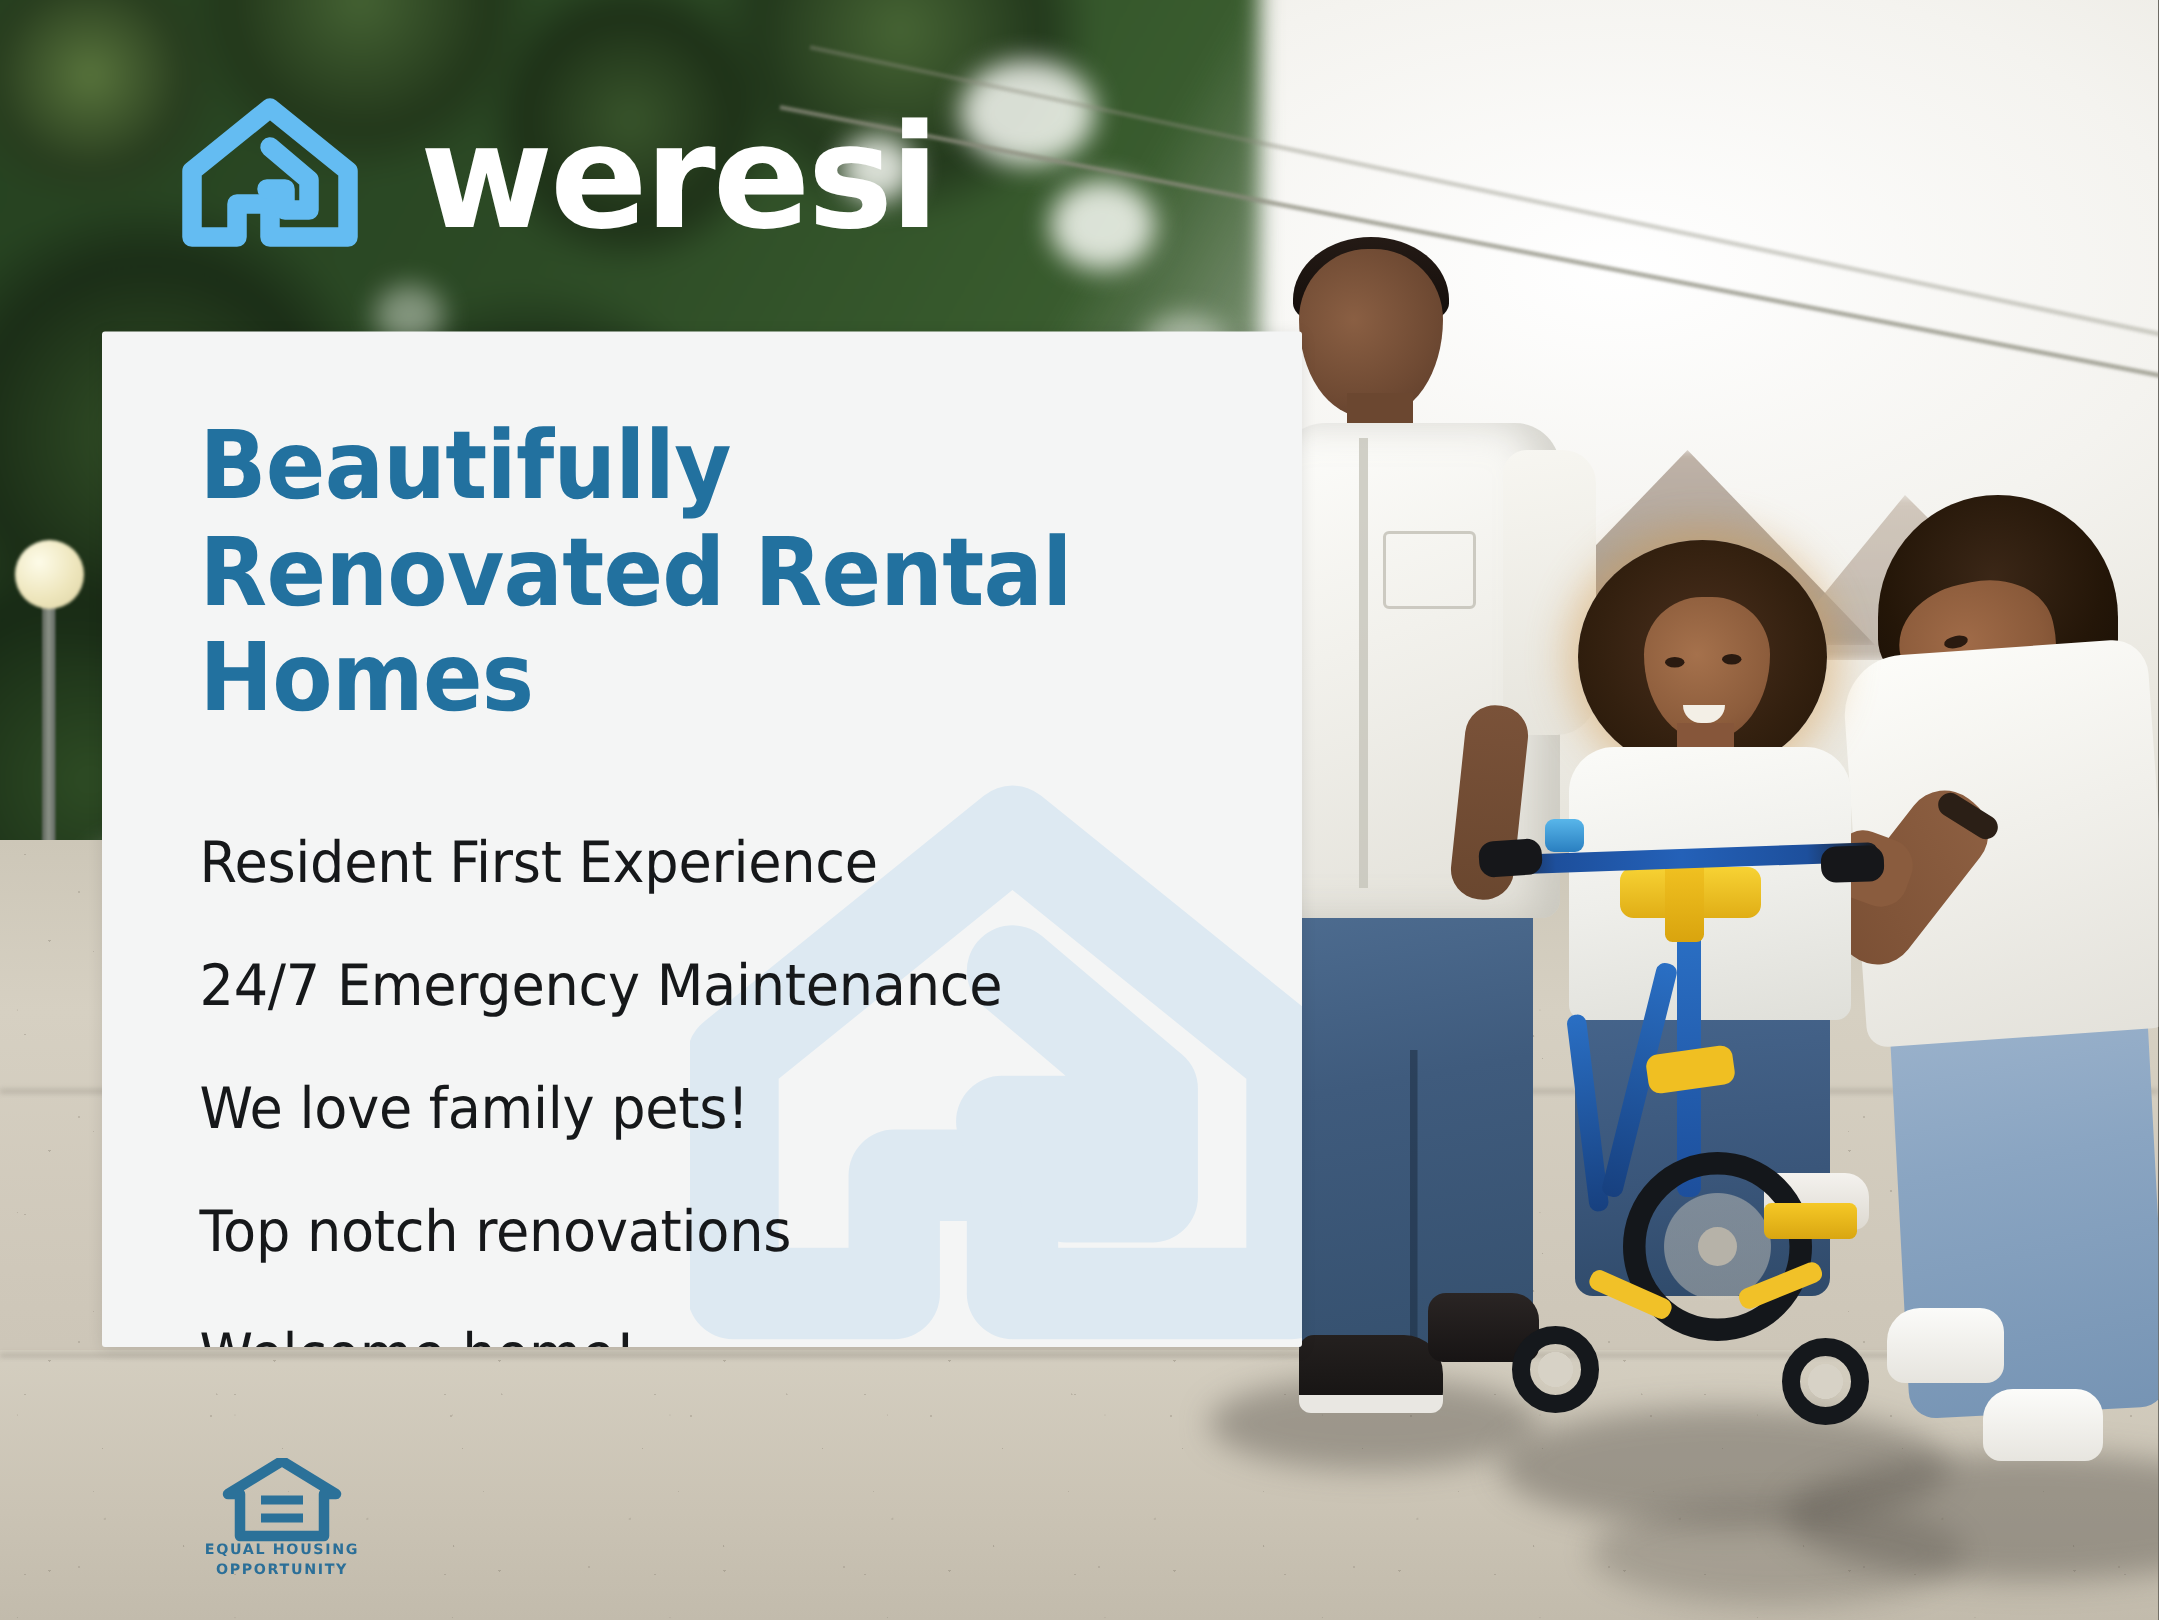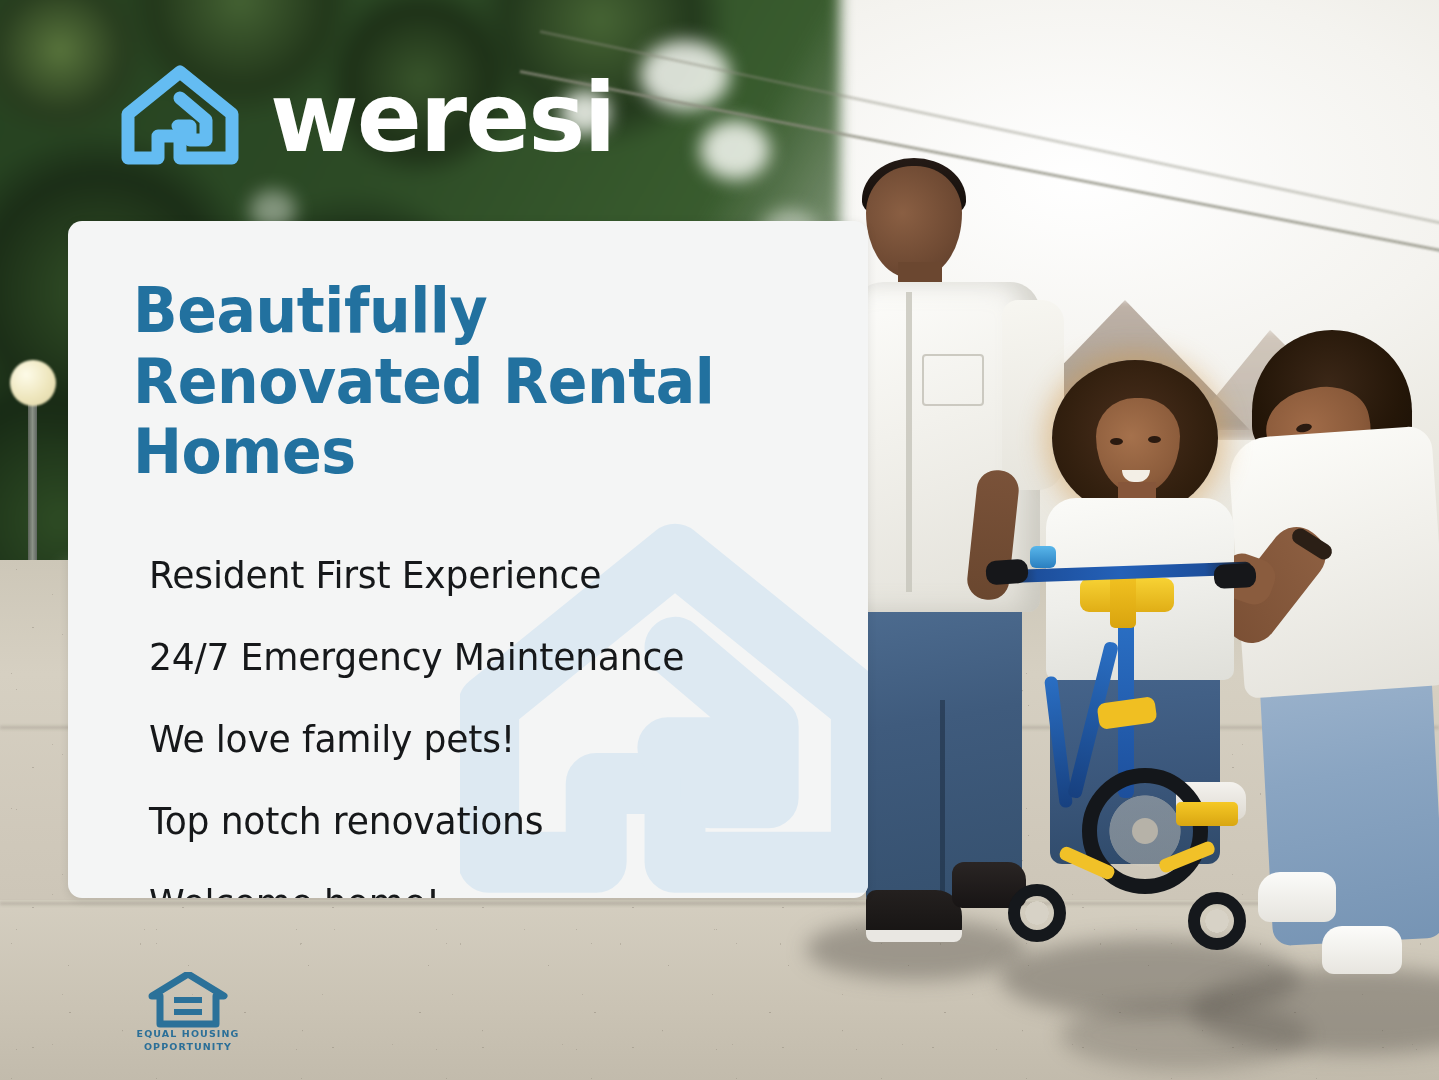--- a/index.html
+++ b/index.html
@@ -391,39 +391,39 @@
   .bike-train-arm-l { position:absolute; left:1058px; top:856px; width:58px; height:14px; border-radius:6px; background:#f1c128; transform:rotate(24deg); }
   .bike-train-arm-r { position:absolute; left:1158px; top:850px; width:58px; height:14px; border-radius:6px; background:#f1c128; transform:rotate(-22deg); }
   .bike-pedal { position:absolute; left:1176px; top:802px; width:62px; height:24px; border-radius:5px; background:linear-gradient(180deg,#f5c826,#d9a611); }
 
   
   .brand {
     position: absolute;
     left: 120px; top: 62px;
     display: flex;
     align-items: center;
-    gap: 30px;
+    gap: 40px;
   }
   .brand-mark { width: 120px; height: 112px; display: block; }
   .brand-word {
     color: #ffffff;
     font-size: 96px;
     font-weight: 700;
     letter-spacing: -2px;
     line-height: 1;
     font-family: "DejaVu Sans", sans-serif;
   }
 
   
   .card {
     position: absolute;
     left: 68px; top: 221px;
     width: 800px; height: 677px;
     background: #f4f5f5;
-    border-radius: 14px;
+    border-radius: 2px;
     overflow: hidden;
     box-shadow: 0 2px 10px rgba(0,0,0,.10);
   }
   .card-watermark {
     position: absolute;
     right: -22px; bottom: -36px;
     width: 430px; height: 430px;
     opacity: 1;
   }
   .card-inner {
@@ -438,21 +438,21 @@
     font-size: 63px;
     line-height: 1.12;
     letter-spacing: -0.5px;
     max-width: 700px;
     transform: scaleX(.93);
     transform-origin: left center;
     margin: 0;
   }
   .bullets {
     list-style: none;
-    margin: 68px 0 0 16px;
+    margin: 68px 0 0 0;
     padding: 0;
   }
   .bullets li {
     color: #16181a;
     font-family: "DejaVu Sans", sans-serif;
     font-size: 38px;
     line-height: 1;
     letter-spacing: -0.2px;
     margin-bottom: 44px;
     transform: scaleX(.95);

